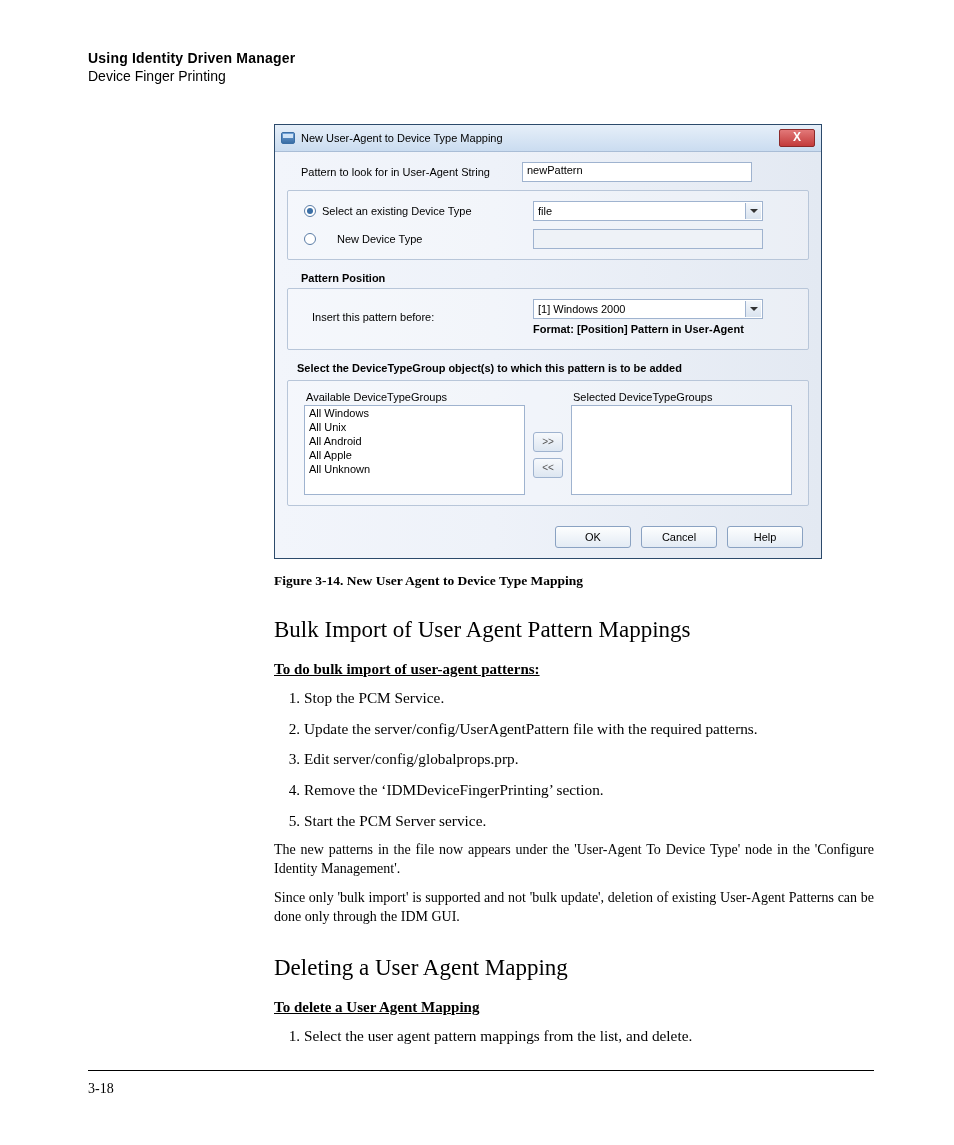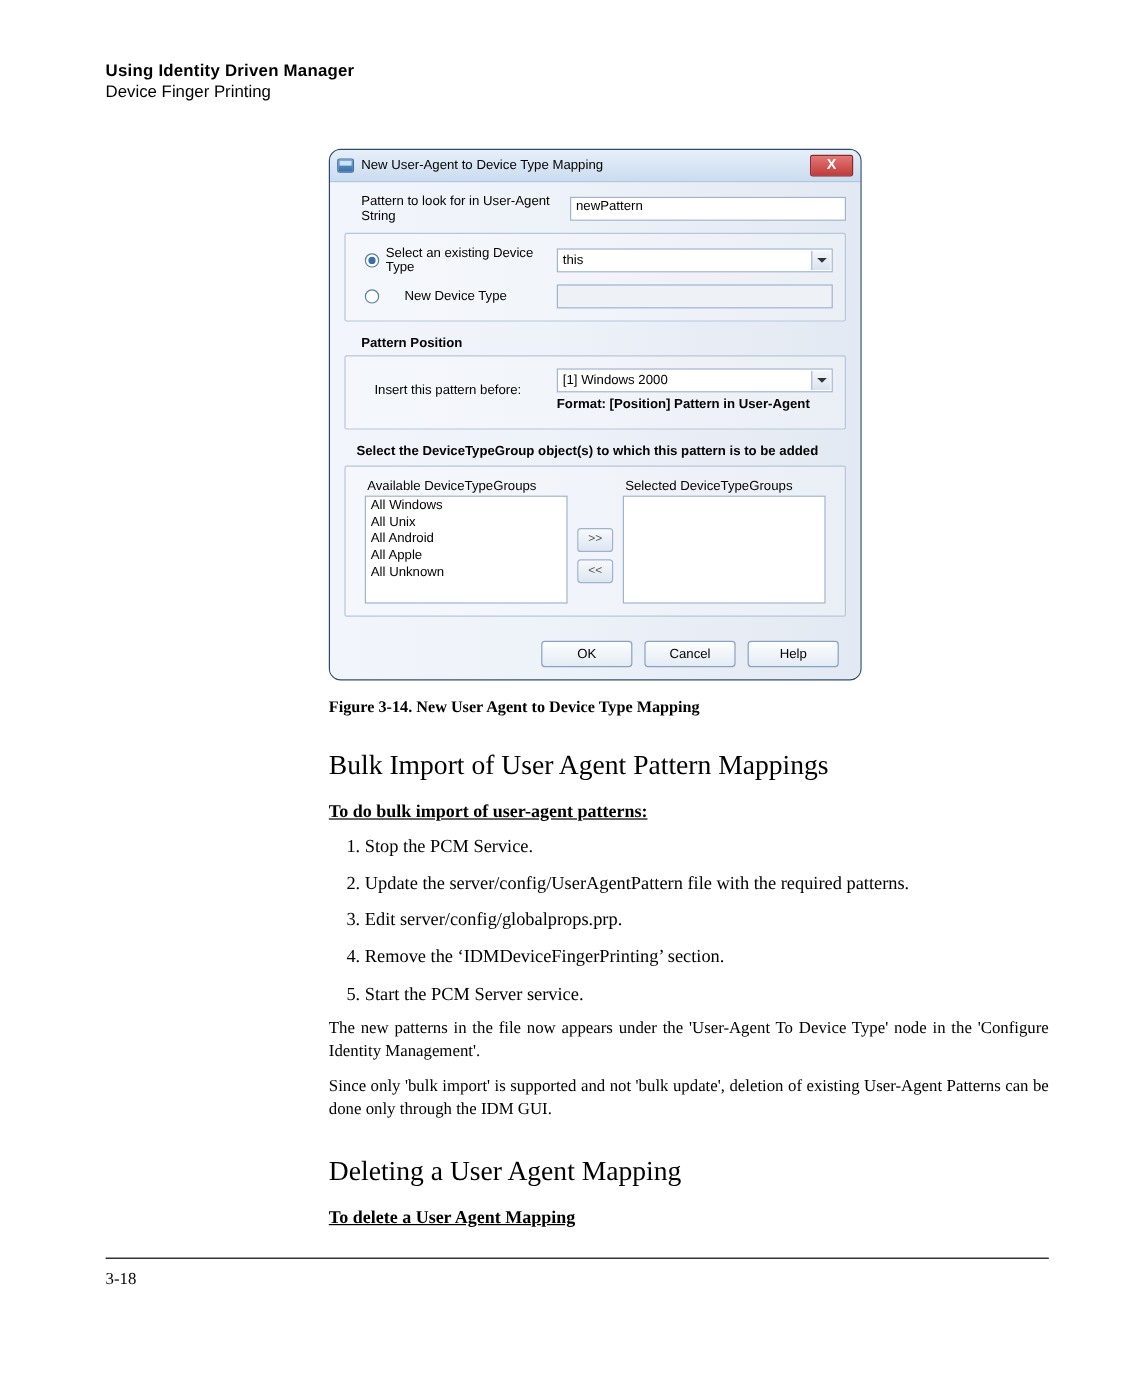--- a/index.html
+++ b/index.html
@@ -24,23 +24,23 @@
     font-family: Arial, Helvetica, sans-serif;
     font-size: 14px;
     margin-top: 2px;
   }
   .content {
     margin-left: 186px;
     margin-top: 40px;
   }
   
   .dialog {
-    width: 444px;
+    width: 548px;
     border: 1px solid #2c4a6b;
-    border-radius: 10px;
+    border-radius: 0;
     overflow: hidden;
     font-family: Tahoma, Arial, sans-serif;
     font-size: 11px;
     color: #000;
     background: #e8eef6;
   }
   .titlebar {
     background: linear-gradient(#e6eff9, #cadcf0);
     padding: 4px 6px;
     display: flex;
@@ -238,21 +238,21 @@
         </div>
 
         <div class="group-box">
           <div class="row" style="margin-bottom:8px;">
             <div class="lbl-left" style="display:flex;align-items:center;gap:6px;padding-left:6px;">
               <span class="radio sel"></span>
               <span>Select an existing Device Type</span>
             </div>
             <div class="fld">
               <div class="select-input">
-                <span>this</span>
+                <span>file</span>
                 <span class="select-arrow"></span>
               </div>
             </div>
           </div>
           <div class="row" style="margin-bottom:0;">
             <div class="lbl-left" style="display:flex;align-items:center;gap:21px;padding-left:6px;">
               <span class="radio"></span>
               <span>New Device Type</span>
             </div>
             <div class="fld">
@@ -316,18 +316,21 @@
       <li>Update the server/config/UserAgentPattern file with the required patterns.</li>
       <li>Edit server/config/globalprops.prp.</li>
       <li>Remove the ‘IDMDeviceFingerPrinting’ section.</li>
       <li>Start the PCM Server service.</li>
     </ol>
     <div class="para">The new patterns in the file now appears under the 'User-Agent To Device Type' node in the 'Configure Identity Management'.</div>
     <div class="para">Since only 'bulk import' is supported and not 'bulk update', deletion of existing User-Agent Patterns can be done only through the IDM GUI.</div>
 
     <div class="h2">Deleting a User Agent Mapping</div>
     <div class="bold-para">To delete a User Agent Mapping</div>
+    <ol class="ol">
+      <li>Select the user agent pattern mappings from the list, and delete.</li>
+    </ol>
 
   </div>
 
   <div class="footer-rule"></div>
   <div class="page-num">3-18</div>
 </div>
 
 </body></html>

